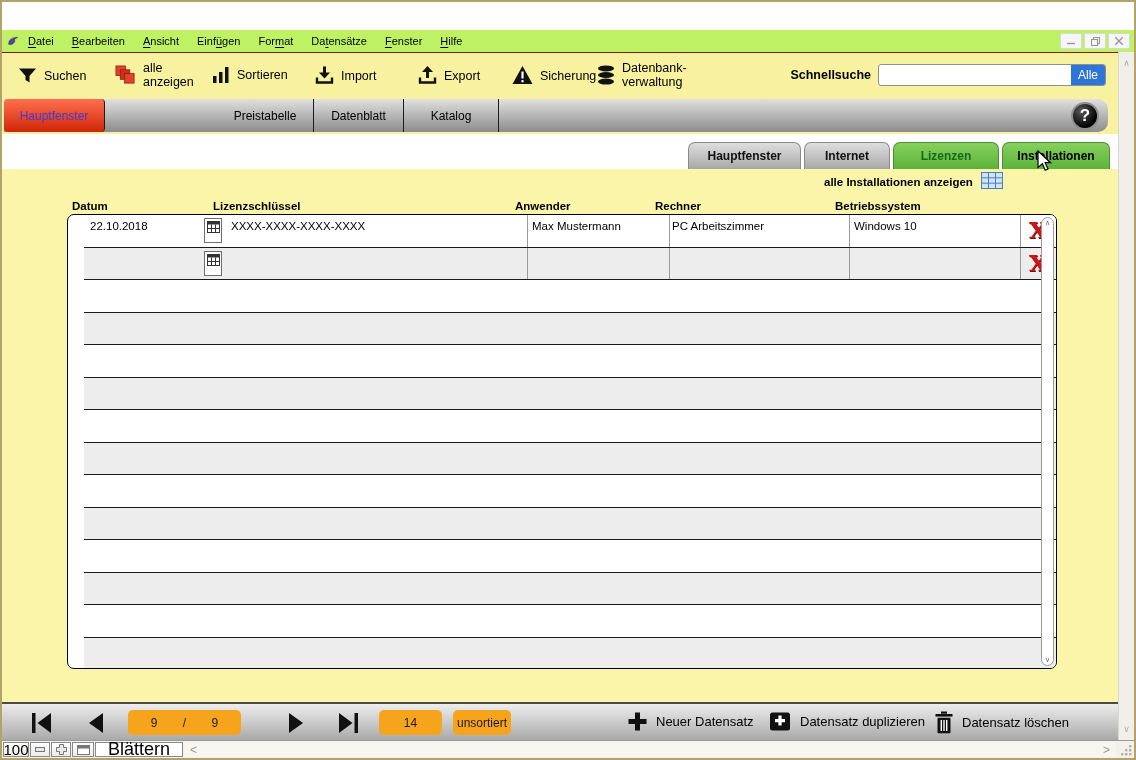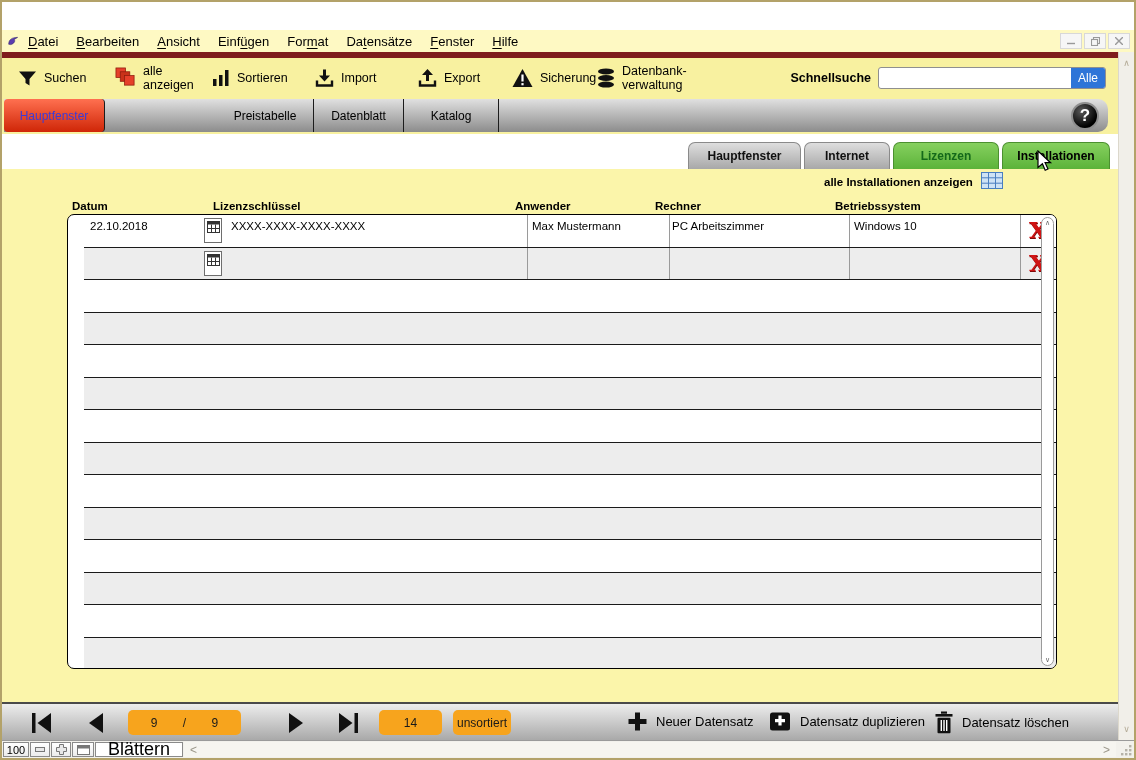--- a/index.html
+++ b/index.html
@@ -7,29 +7,29 @@
   .window { position:absolute; inset:0; border:2px solid #b3a269; background:#fff; }
 
   
   .titlebar { position:absolute; left:0; right:0; top:0; height:28px; background:#fff; display:flex; align-items:center; }
   .app-icon { margin-left:9px; width:15px; height:15px; }
   .title-text { margin-left:9px; font-size:12.5px; color:#000; }
   .win-controls { margin-left:auto; display:flex; height:100%; }
   .win-btn { width:46px; height:100%; display:flex; align-items:center; justify-content:center; }
 
   
-  .menubar { position:absolute; left:0; right:0; top:28px; height:22px; background:#fef9c3; display:flex; align-items:center; font-size:13px; }
+  .menubar { position:absolute; left:0; right:0; top:28px; height:22px; background:#bef264; display:flex; align-items:center; font-size:11px; }
   .menu-appicon { margin-left:6px; width:11px; height:11px; }
   .mi { padding:2px 9px; color:#000; }
   .mi .u { text-decoration:underline; text-underline-offset:2px; }
   .mdi-controls { margin-left:auto; margin-right:4px; display:flex; gap:2px; }
   .mdi-btn { width:22px; height:16px; border:1px solid #d8d8d8; background:#f6f6f6; display:flex; align-items:center; justify-content:center; }
 
   
-  .toolbar { position:absolute; left:0; width:1116px; top:50px; height:45px; background:#f8f1a0; border-top:6px solid #7f1d1d; }
+  .toolbar { position:absolute; left:0; width:1116px; top:50px; height:45px; background:#f8f1a0; border-top:1px solid #7f1d1d; }
   .tb-btn { position:absolute; top:50%; transform:translateY(-50%); display:flex; align-items:center; gap:7px; font-size:12.5px; color:#000; line-height:1.12; }
   .quick-search { position:absolute; right:12px; top:50%; transform:translateY(-50%); display:flex; align-items:center; gap:7px; }
   .qs-label { font-weight:bold; font-size:12.5px; }
   .qs-wrap { position:relative; width:228px; height:22px; }
   .qs-input { width:100%; height:100%; border:1px solid #8f8f8f; border-radius:3px; padding:0 40px 0 6px; font-size:12px; font-family:"Liberation Sans",sans-serif; background:#fff; }
   .qs-all { position:absolute; right:1px; top:1px; bottom:1px; width:34px; background:#2e75d8; color:#fff; border:none; border-radius:0 2px 2px 0; font-size:12px; display:flex; align-items:center; justify-content:center; }
 
   
   .tabband { position:absolute; left:0; width:1116px; top:95px; height:37px; background:#f8f1a0; }
   .tabbar { position:absolute; left:2px; top:2px; height:33px; width:1104px; background:linear-gradient(#e0e0e0,#8c8c8c); border-radius:0 10px 10px 0; display:flex; }
@@ -68,21 +68,21 @@
   .nav-abtn { position:absolute; top:8px; }
   .badge { position:absolute; top:6px; height:25px; background:#f7a41d; border-radius:5px; display:flex; align-items:center; justify-content:center; font-size:12px; color:#1a1a1a; }
   .badge.pos { left:126px; width:113px; justify-content:space-around; padding:0 10px; }
   .badge.cnt { left:377px; width:63px; }
   .badge.srt { left:451px; width:58px;text-align:right; }
   .act-btn { position:absolute; top:7px; display:flex; align-items:center; gap:8px; font-size:13px; color:#000; }
 
   
   .statusbar { position:absolute; left:0; right:0; top:738px; height:18px; background:#f2f1ec; border-top:1px solid #9a9a9a; display:flex; align-items:stretch; }
   .sb-box { border:1px solid #8a8a8a; background:linear-gradient(#ffffff,#ececec); margin:1px 0 1px 1px; display:flex; align-items:center; justify-content:center; }
-  .sb-zoom { width:26px; font-size:11px;text-align:right; }
+  .sb-zoom { width:26px; font-size:15px;text-align:right; }
   .sb-small { width:20px; }
   .sb-layout { width:22px; }
   .sb-mode { width:88px; font-size:18px; background:#fff; }
   .hscroll { flex:1; position:relative; background:#f6f5f0; margin:1px; }
   .hsc { position:absolute; top:0; bottom:0; display:flex; align-items:center; font-size:12px; color:#9a9688; }
   .hsc.l { left:6px; }
   .hsc.r { right:6px; }
   .grip { width:17px; display:flex; align-items:flex-end; justify-content:flex-end; padding:2px; }
 
   

